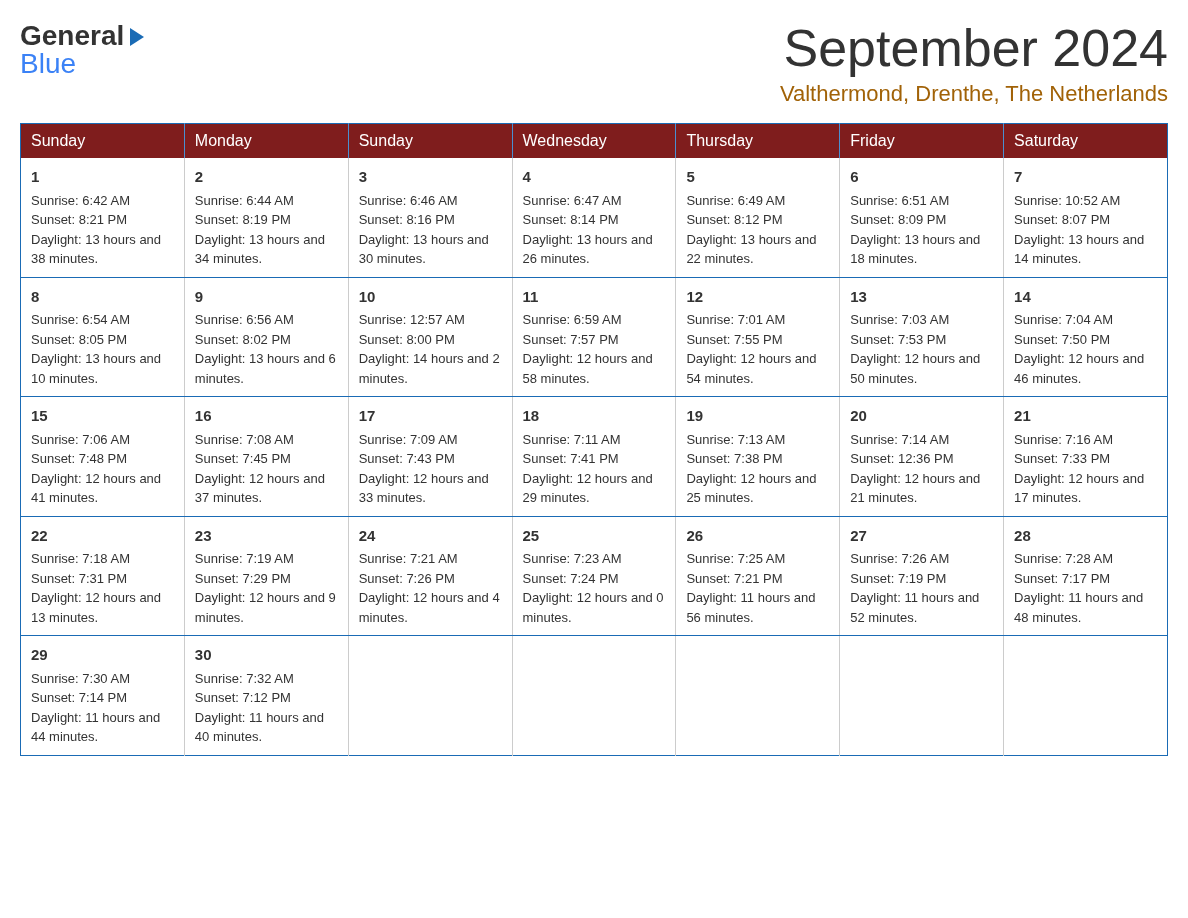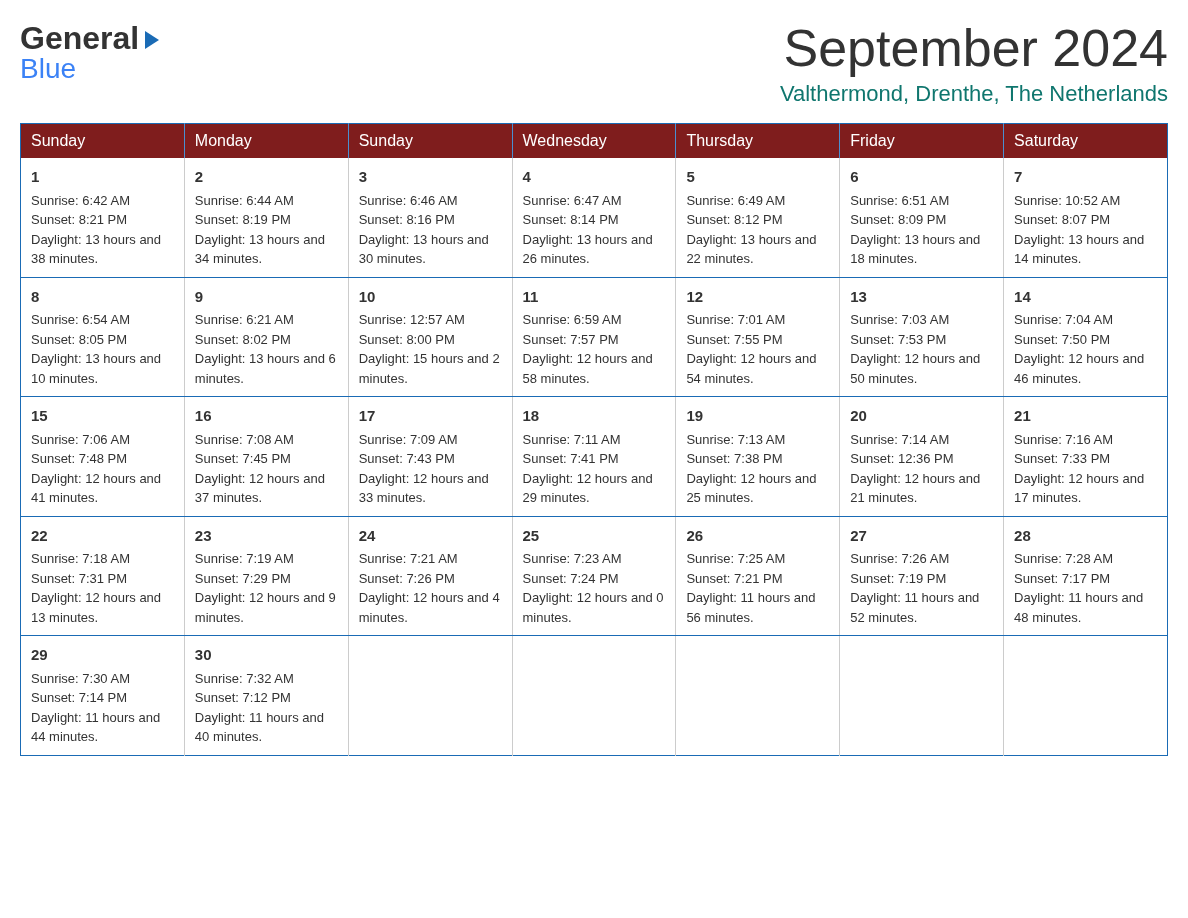--- a/index.html
+++ b/index.html
@@ -26,21 +26,21 @@
       text-align: right;
     }
     .month-year {
       font-size: 52px;
       font-weight: normal;
       color: #333;
       line-height: 1.1;
     }
     .location {
       font-size: 22px;
-      color: #0f766e;
+      color: #a16207;
       margin-top: 4px;
     }
     .calendar-table {
       width: 100%;
       border-collapse: collapse;
       border: 1px solid #1a6bb5;
     }
     .calendar-table th {
       background-color: #7f1d1d;
       color: #fff;
@@ -86,21 +86,21 @@
       display: flex;
       align-items: center;
     }
   </style>
 </head>
 <body>
 
 <div class="header-area">
   <div class="logo">
     <div class="logo-row1">
-      <span style="font-size:32px; font-weight:bold; color:#333;">General</span>
+      <span style="font-size:28px; font-weight:bold; color:#333;">General</span>
       <svg width="22" height="22" viewBox="0 0 22 22" style="margin-left:2px; margin-top:2px;">
         <polygon points="4,2 18,11 4,20" fill="#1a6bb5"></polygon>
       </svg>
     </div>
     <span style="font-size:28px; font-weight:normal; color:#3b82f6; margin-top:-4px;">Blue</span>
   </div>
   <div class="title-area">
     <div class="month-year">September 2024</div>
     <div class="location">Valthermond, Drenthe, The Netherlands</div>
   </div>
@@ -123,22 +123,22 @@
         <td><span class="day-number">1</span><span class="day-info">Sunrise: 6:42 AM</span><br><span class="day-info">Sunset: 8:21 PM</span><br><span class="day-info">Daylight: 13 hours and 38 minutes.</span></td>
         <td><span class="day-number">2</span><span class="day-info">Sunrise: 6:44 AM</span><br><span class="day-info">Sunset: 8:19 PM</span><br><span class="day-info">Daylight: 13 hours and 34 minutes.</span></td>
         <td><span class="day-number">3</span><span class="day-info">Sunrise: 6:46 AM</span><br><span class="day-info">Sunset: 8:16 PM</span><br><span class="day-info">Daylight: 13 hours and 30 minutes.</span></td>
         <td><span class="day-number">4</span><span class="day-info">Sunrise: 6:47 AM</span><br><span class="day-info">Sunset: 8:14 PM</span><br><span class="day-info">Daylight: 13 hours and 26 minutes.</span></td>
         <td><span class="day-number">5</span><span class="day-info">Sunrise: 6:49 AM</span><br><span class="day-info">Sunset: 8:12 PM</span><br><span class="day-info">Daylight: 13 hours and 22 minutes.</span></td>
         <td><span class="day-number">6</span><span class="day-info">Sunrise: 6:51 AM</span><br><span class="day-info">Sunset: 8:09 PM</span><br><span class="day-info">Daylight: 13 hours and 18 minutes.</span></td>
         <td><span class="day-number">7</span><span class="day-info">Sunrise: 10:52 AM</span><br><span class="day-info">Sunset: 8:07 PM</span><br><span class="day-info">Daylight: 13 hours and 14 minutes.</span></td>
       </tr>
       <tr>
         <td><span class="day-number">8</span><span class="day-info">Sunrise: 6:54 AM</span><br><span class="day-info">Sunset: 8:05 PM</span><br><span class="day-info">Daylight: 13 hours and 10 minutes.</span></td>
-        <td><span class="day-number">9</span><span class="day-info">Sunrise: 6:21 AM</span><br><span class="day-info">Sunset: 8:02 PM</span><br><span class="day-info">Daylight: 13 hours and 6 minutes.</span></td>
-        <td><span class="day-number">10</span><span class="day-info">Sunrise: 12:57 AM</span><br><span class="day-info">Sunset: 8:00 PM</span><br><span class="day-info">Daylight: 15 hours and 2 minutes.</span></td>
+        <td><span class="day-number">9</span><span class="day-info">Sunrise: 6:56 AM</span><br><span class="day-info">Sunset: 8:02 PM</span><br><span class="day-info">Daylight: 13 hours and 6 minutes.</span></td>
+        <td><span class="day-number">10</span><span class="day-info">Sunrise: 12:57 AM</span><br><span class="day-info">Sunset: 8:00 PM</span><br><span class="day-info">Daylight: 14 hours and 2 minutes.</span></td>
         <td><span class="day-number">11</span><span class="day-info">Sunrise: 6:59 AM</span><br><span class="day-info">Sunset: 7:57 PM</span><br><span class="day-info">Daylight: 12 hours and 58 minutes.</span></td>
         <td><span class="day-number">12</span><span class="day-info">Sunrise: 7:01 AM</span><br><span class="day-info">Sunset: 7:55 PM</span><br><span class="day-info">Daylight: 12 hours and 54 minutes.</span></td>
         <td><span class="day-number">13</span><span class="day-info">Sunrise: 7:03 AM</span><br><span class="day-info">Sunset: 7:53 PM</span><br><span class="day-info">Daylight: 12 hours and 50 minutes.</span></td>
         <td><span class="day-number">14</span><span class="day-info">Sunrise: 7:04 AM</span><br><span class="day-info">Sunset: 7:50 PM</span><br><span class="day-info">Daylight: 12 hours and 46 minutes.</span></td>
       </tr>
       <tr>
         <td><span class="day-number">15</span><span class="day-info">Sunrise: 7:06 AM</span><br><span class="day-info">Sunset: 7:48 PM</span><br><span class="day-info">Daylight: 12 hours and 41 minutes.</span></td>
         <td><span class="day-number">16</span><span class="day-info">Sunrise: 7:08 AM</span><br><span class="day-info">Sunset: 7:45 PM</span><br><span class="day-info">Daylight: 12 hours and 37 minutes.</span></td>
         <td><span class="day-number">17</span><span class="day-info">Sunrise: 7:09 AM</span><br><span class="day-info">Sunset: 7:43 PM</span><br><span class="day-info">Daylight: 12 hours and 33 minutes.</span></td>
         <td><span class="day-number">18</span><span class="day-info">Sunrise: 7:11 AM</span><br><span class="day-info">Sunset: 7:41 PM</span><br><span class="day-info">Daylight: 12 hours and 29 minutes.</span></td>

